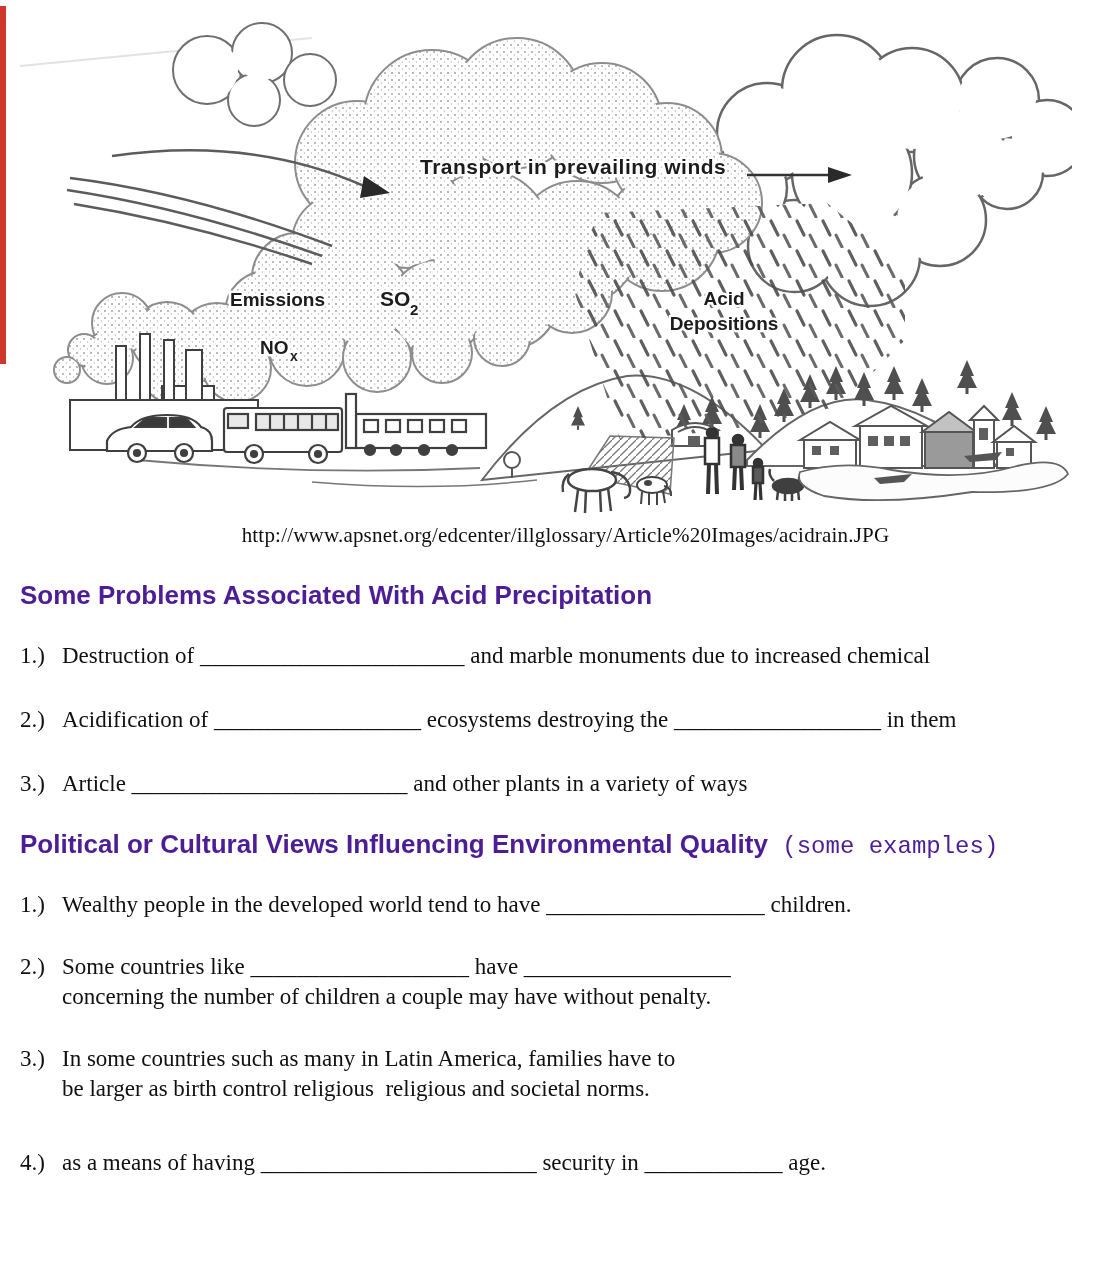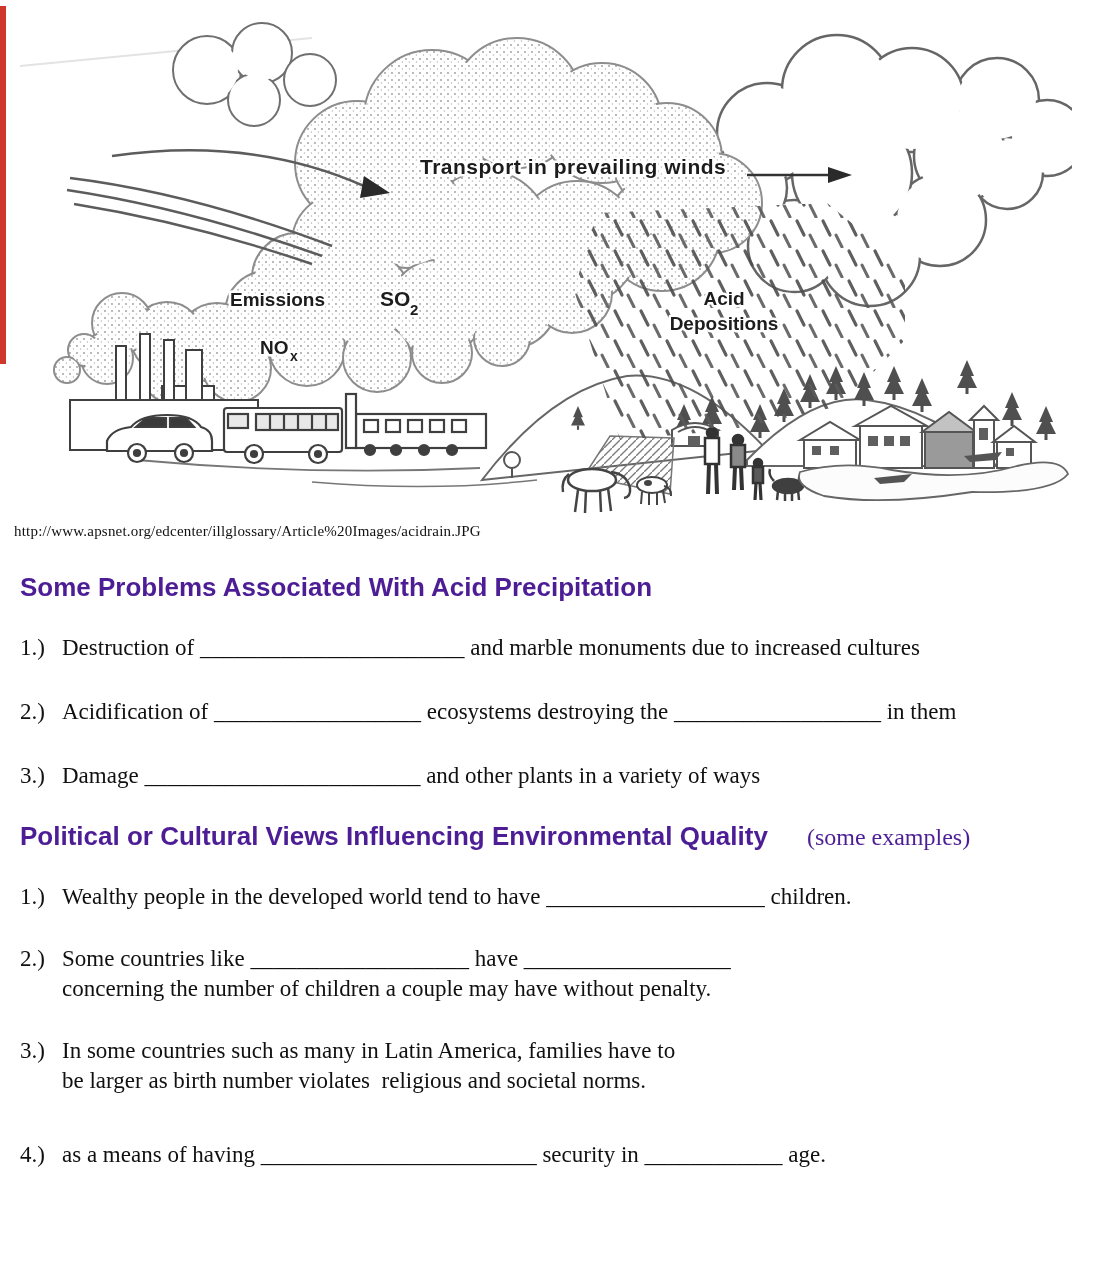--- a/index.html
+++ b/index.html
@@ -1,22 +1,22 @@
 <!DOCTYPE html>
 <html><head>
 <meta charset="utf-8">
 <style>
   html,body{margin:0;padding:0;background:#ffffff;}
   .doc{position:relative;width:1117px;height:1280px;background:#fff;overflow:hidden;
        font-family:"Liberation Serif",serif;color:#101010;}
   .scan-line{position:absolute;left:0;top:6px;width:6px;height:358px;background:#cf362c;}
   .figure{position:relative;margin:8px 0 0 12px;width:1060px;height:505px;}
-  .src{margin:10px 0 4px 14px;font-size:15px;letter-spacing:.2px;}
+  .src{margin:10px 0 4px 14px;font-size:21px;letter-spacing:.2px;text-align:center;}
   .h{font-family:"Liberation Sans",sans-serif;font-weight:700;font-size:26px;color:#4c1d95;margin-left:20px;}
-  .h .suffix{font-family:Liberation Serif, serif;font-weight:400;font-size:24px;margin-left:33px;}
+  .h .suffix{font-family:Liberation Mono, monospace;font-weight:400;font-size:24px;}
   .q{display:flex;margin-left:20px;font-size:23px;line-height:30px;}
   .qnum{width:42px;flex:none;}
   .qline{white-space:pre;}
   .mt30{margin-top:30px}.mt32{margin-top:32px}.mt34{margin-top:34px}.mt44{margin-top:44px}
   svg text{font-family:"Liberation Sans",sans-serif;font-weight:700;fill:#1c1c1c;}
   .halo{paint-order:stroke;stroke:#ffffff;stroke-width:5px;stroke-linejoin:round;}
 </style>
 </head>
 <body>
 
@@ -371,35 +371,35 @@
 
   <div class="src">http://www.apsnet.org/edcenter/illglossary/Article%20Images/acidrain.JPG</div>
 
   <div class="h mt32">
     <span>Some Problems Associated With Acid Precipitation</span><span class="suffix"></span>
   </div>
 
   <div class="q mt30">
     <span class="qnum">1.)</span>
     <div>
-      <div class="qline">Destruction of _______________________ and marble monuments due to increased cultures</div>
+      <div class="qline">Destruction of _______________________ and marble monuments due to increased chemical</div>
     </div>
   </div>
 
   <div class="q mt34">
     <span class="qnum">2.)</span>
     <div>
         <div class="qline">Acidification of __________________ ecosystems destroying the __________________ in them</div>
       </div>
   </div>
 
   <div class="q mt34">
     <span class="qnum">3.)</span>
     <div>
-        <div class="qline">Damage ________________________ and other plants in a variety of ways</div>
+        <div class="qline">Article ________________________ and other plants in a variety of ways</div>
       </div>
   </div>
 
   <div class="h mt30">
     <span>Political or Cultural Views Influencing Environmental Quality</span><span class="suffix"> (some examples)</span>
   </div>
 
   <div class="q mt30">
     <span class="qnum">1.)</span>
     <div>
@@ -412,21 +412,21 @@
     <div>
       <div class="qline">Some countries like ___________________ have __________________</div>
       <div class="qline">concerning the number of children a couple may have without penalty.</div>
     </div>
   </div>
 
   <div class="q mt32">
     <span class="qnum">3.)</span>
     <div>
       <div class="qline">In some countries such as many in Latin America, families have to</div>
-      <div class="qline">be larger as birth number violates  religious and societal norms.</div>
+      <div class="qline">be larger as birth control religious  religious and societal norms.</div>
     </div>
   </div>
 
   <div class="q mt44">
     <span class="qnum">4.)</span>
     <div>
       <div class="qline">as a means of having ________________________ security in ____________ age.</div>
     </div>
   </div>
 </div>

